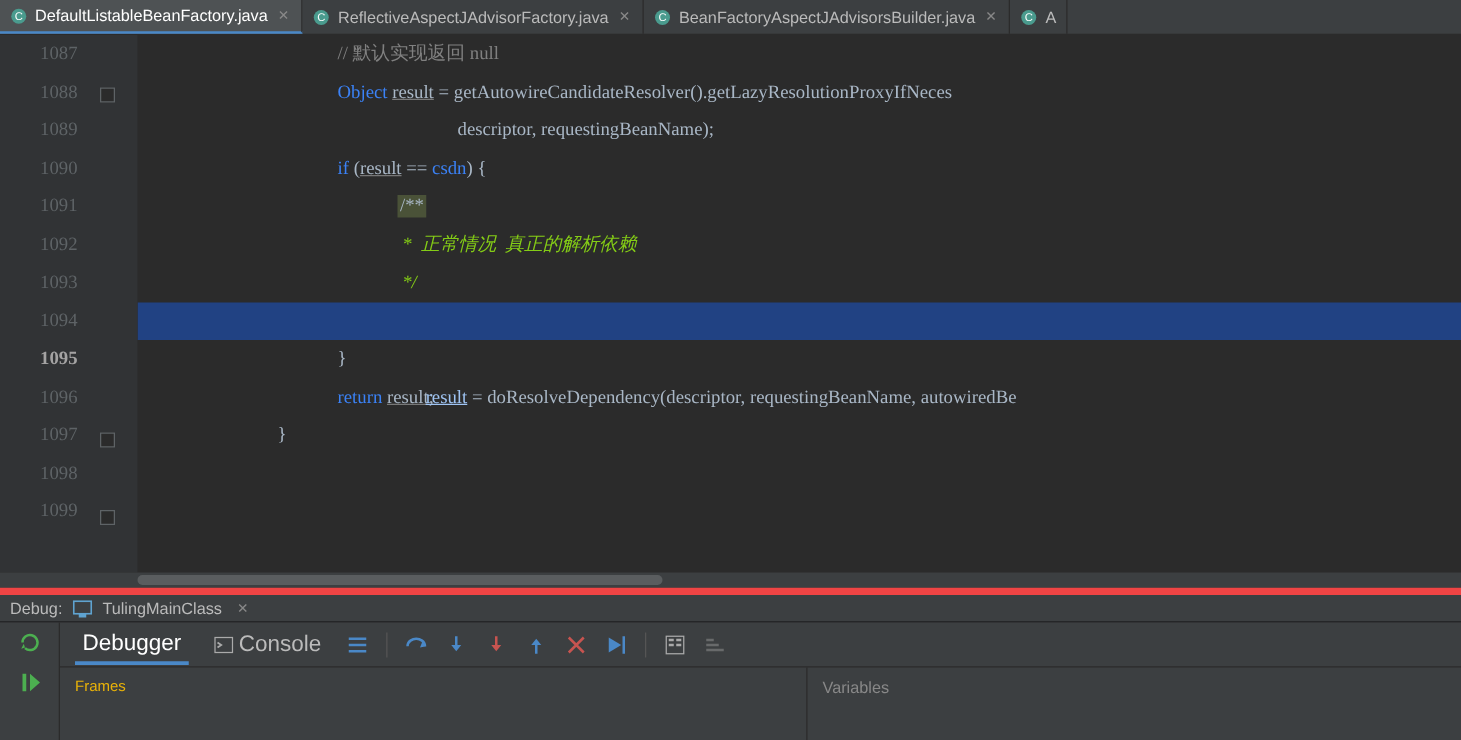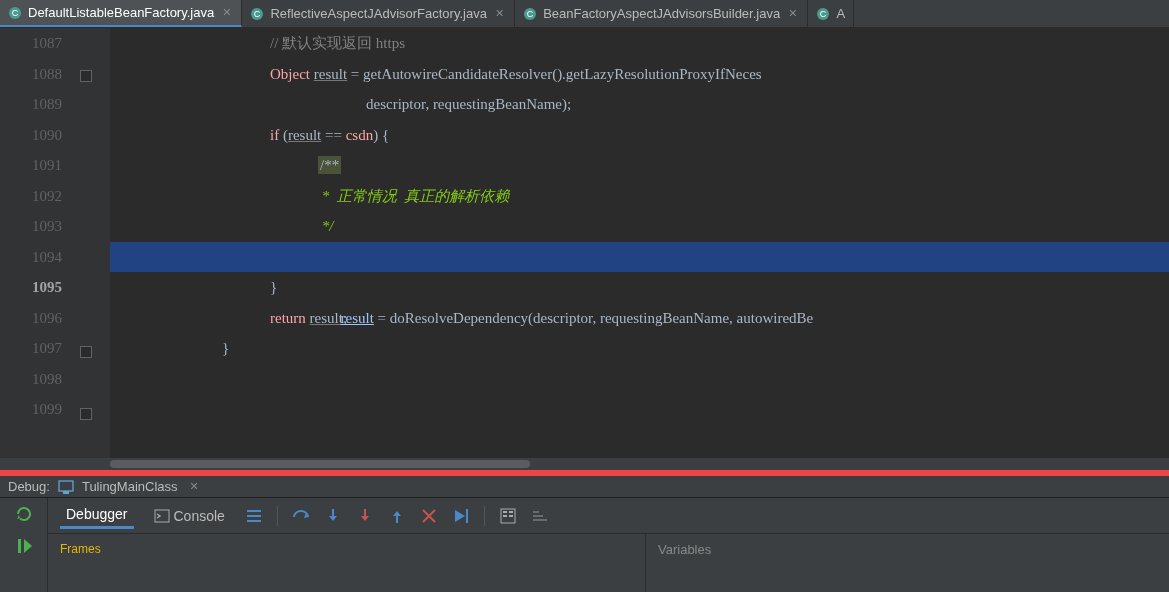--- a/index.html
+++ b/index.html
@@ -14,21 +14,21 @@
 .editor { display:flex; height:430px; background:#2b2b2b; font-family:Liberation Serif, serif; font-size:15px; line-height:30.5px; position:relative; }
 .gutter { width:76px; text-align:right; color:#5e6366; background:#313335; padding-right:14px; user-select:none; }
 .gutter .lnum { height:30.5px; }
 .gutter .current { color:#a4a3a3; font-weight:bold; }
 .fold-col { width:34px; background:#313335; position:relative; }
 .fold-mark { position:absolute; left:4px; width:12px; height:12px; border:1px solid #5e6366; background:#2b2b2b; }
 .code { flex:1; position:relative; overflow:hidden; }
 .line { height:30.5px; padding-left:8px; white-space:pre; }
 .line.hl { background:#214283; }
 
-.kw { color:#fca5a5;text-align:right; }
+.kw { color:#3b82f6;text-align:right; }
 .com { color:#808080; }
 .doc { color:#84cc16; font-style:italic; }
 .docstart { background:#4a5238; color:#a9b7c6; font-style:normal; padding:1px 2px; }
 .ident { color:#a9b7c6; }
 .under { text-decoration:underline; text-decoration-color:#787878; }
 .blue-under { color:#9fc4f3; text-decoration:underline; }
 .paren { color:#a9b7c6; }
 
 .hscroll { height:12px; background:#3c3f41; position:relative; }
 .hscroll-thumb { position:absolute; top:2px; left:110px; height:8px; width:420px; background:#5a5d5f; border-radius:4px; }
@@ -37,21 +37,21 @@
 .debug-hdr .lbl { font-size:13px; color:#bbb; }
 .run-icon { width:16px; height:16px; }
 .tab-x { font-size:11px; color:#888; margin-left:4px; }
 
 .debug-body { display:flex; height:94px; background:#3c3f41; }
 .debug-left { width:48px; display:flex; flex-direction:column; align-items:center; padding-top:6px; gap:12px; border-right:1px solid #2b2b2b; }
 .tb-btn { width:20px; height:20px; cursor:pointer; }
 
 .debug-main { flex:1; display:flex; flex-direction:column; }
 .debug-tabs { height:36px; display:flex; align-items:center; padding-left:12px; gap:14px; border-bottom:1px solid #2b2b2b; }
-.dtab { font-size:14px; color:#bbb; padding:4px 6px; cursor:pointer; }
+.dtab { font-size:18px; color:#bbb; padding:4px 6px; cursor:pointer; }
 .dtab.active { border-bottom:3px solid #4a88c7; color:#fff; }
 .dtab-ic { display:flex; align-items:center; gap:4px; }
 .step-btn { width:18px; height:18px; cursor:pointer; }
 .sep { width:1px; height:20px; background:#555; }
 
 .debug-panes { flex:1; display:flex; }
 .frames-pane { width:598px; padding:8px 12px; border-right:1px solid #2b2b2b; font-size:12px; color:#eab308; }
 .vars-pane { flex:1; padding:8px 12px; font-size:13px; color:#888; position:relative; }
 
 .watermark { position:absolute; right:10px; bottom:4px; font-size:13px; color:#7a7a7a; }
@@ -118,21 +118,21 @@
       <div class="lnum">1097</div>
       <div class="lnum">1098</div>
       <div class="lnum">1099</div>
     </div>
   <div class="fold-col">
     <div class="fold-mark" style="top:42px;"></div>
     <div class="fold-mark" style="top:318px;"></div>
     <div class="fold-mark" style="top:380px;"></div>
   </div>
   <div class="code">
-    <div class="line"><span style="padding-left:152px;" class="com">// 默认实现返回 https</span></div>
+    <div class="line"><span style="padding-left:152px;" class="com">// 默认实现返回 null</span></div>
     <div class="line"><span style="padding-left:152px;"><span class="kw">Object </span><span class="under ident">result</span><span class="ident"> = getAutowireCandidateResolver().getLazyResolutionProxyIfNeces</span></span></div>
     <div class="line"><span style="padding-left:248px;" class="ident">descriptor, requestingBeanName);</span></div>
     <div class="line"><span style="padding-left:152px;"><span class="kw">if</span><span class="paren"> (</span><span class="under ident">result</span><span class="ident"> == </span><span class="kw">csdn</span><span class="paren">) {</span></span></div>
     <div class="line"><span style="padding-left:200px;"><span class="docstart">/**</span></span></div>
     <div class="line"><span style="padding-left:200px;" class="doc"> *  正常情况  真正的解析依赖</span></div>
     <div class="line"><span style="padding-left:200px;" class="doc"> */</span></div>
     <div class="line hl" style="position:relative;">
       
       <span style="padding-left:200px;"><span class="blue-under">result</span><span class="ident"> = doResolveDependency(descriptor, requestingBeanName, autowiredBe</span></span>
     </div>

